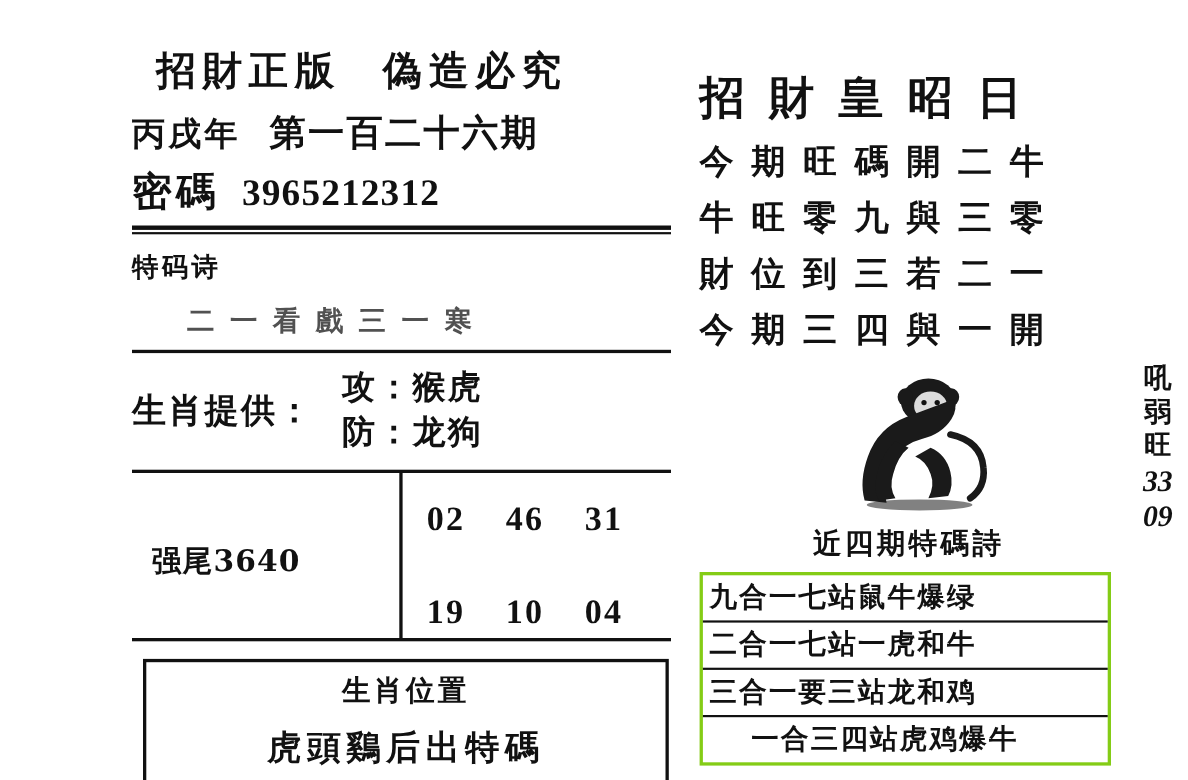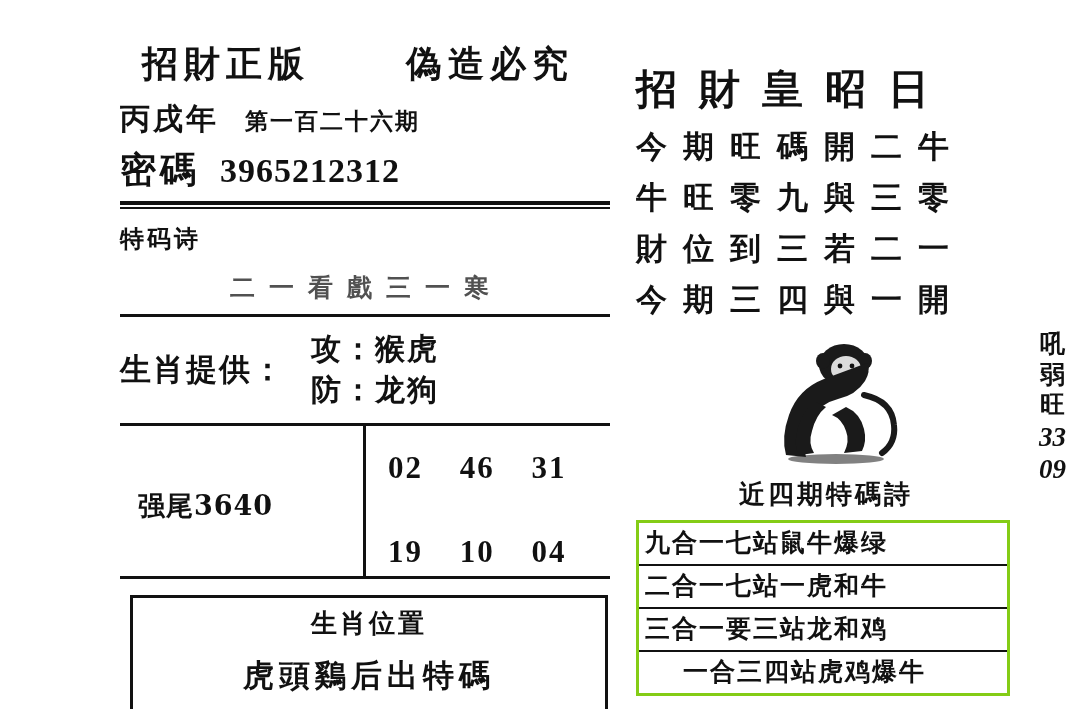--- a/index.html
+++ b/index.html
@@ -22,37 +22,37 @@
   
   .left {
     position: absolute;
     left: 120px;
     top: 40px;
     width: 500px;
   }
   .hdr-row {
     display: flex;
     align-items: baseline;
-    gap: 96px;
+    gap: 38px;
     font-size: 36px;
     font-weight: bold;
     letter-spacing: 6px;
     font-family: "DejaVu Serif", serif;
   }
   .hdr-row .a { margin-left: 22px; }
   .year-row {
     margin-top: 10px;
     display: flex;
     align-items: baseline;
     gap: 26px;
     font-size: 30px;
     font-weight: bold;
     letter-spacing: 3px;
   }
-  .year-row .issue { font-size: 23px; letter-spacing: 2px; font-family: Liberation Serif, serif; }
+  .year-row .issue { font-size: 33px; letter-spacing: 2px; font-family: Liberation Serif, serif; }
   .pw-row {
     margin-top: 6px;
     display: flex;
     align-items: baseline;
     gap: 20px;
   }
   .pw-label {
     font-size: 36px;
     font-weight: bold;
     letter-spacing: 4px;
@@ -72,21 +72,21 @@
     padding-bottom: 2px;
   }
   .tema-label {
     margin-top: 14px;
     font-size: 24px;
     letter-spacing: 3px;
     font-weight: bold;
   }
   .poem {
     margin-top: 16px;
-    margin-left: 110px;
+    margin-left: 50px;
     font-size: 25px;
     letter-spacing: 14px;
     font-weight: bold;
     color: #333;
     opacity: .85;
   }
   .rule-thin {
     margin-top: 10px;
     width: 490px;
     border-top: 3px solid #111;

